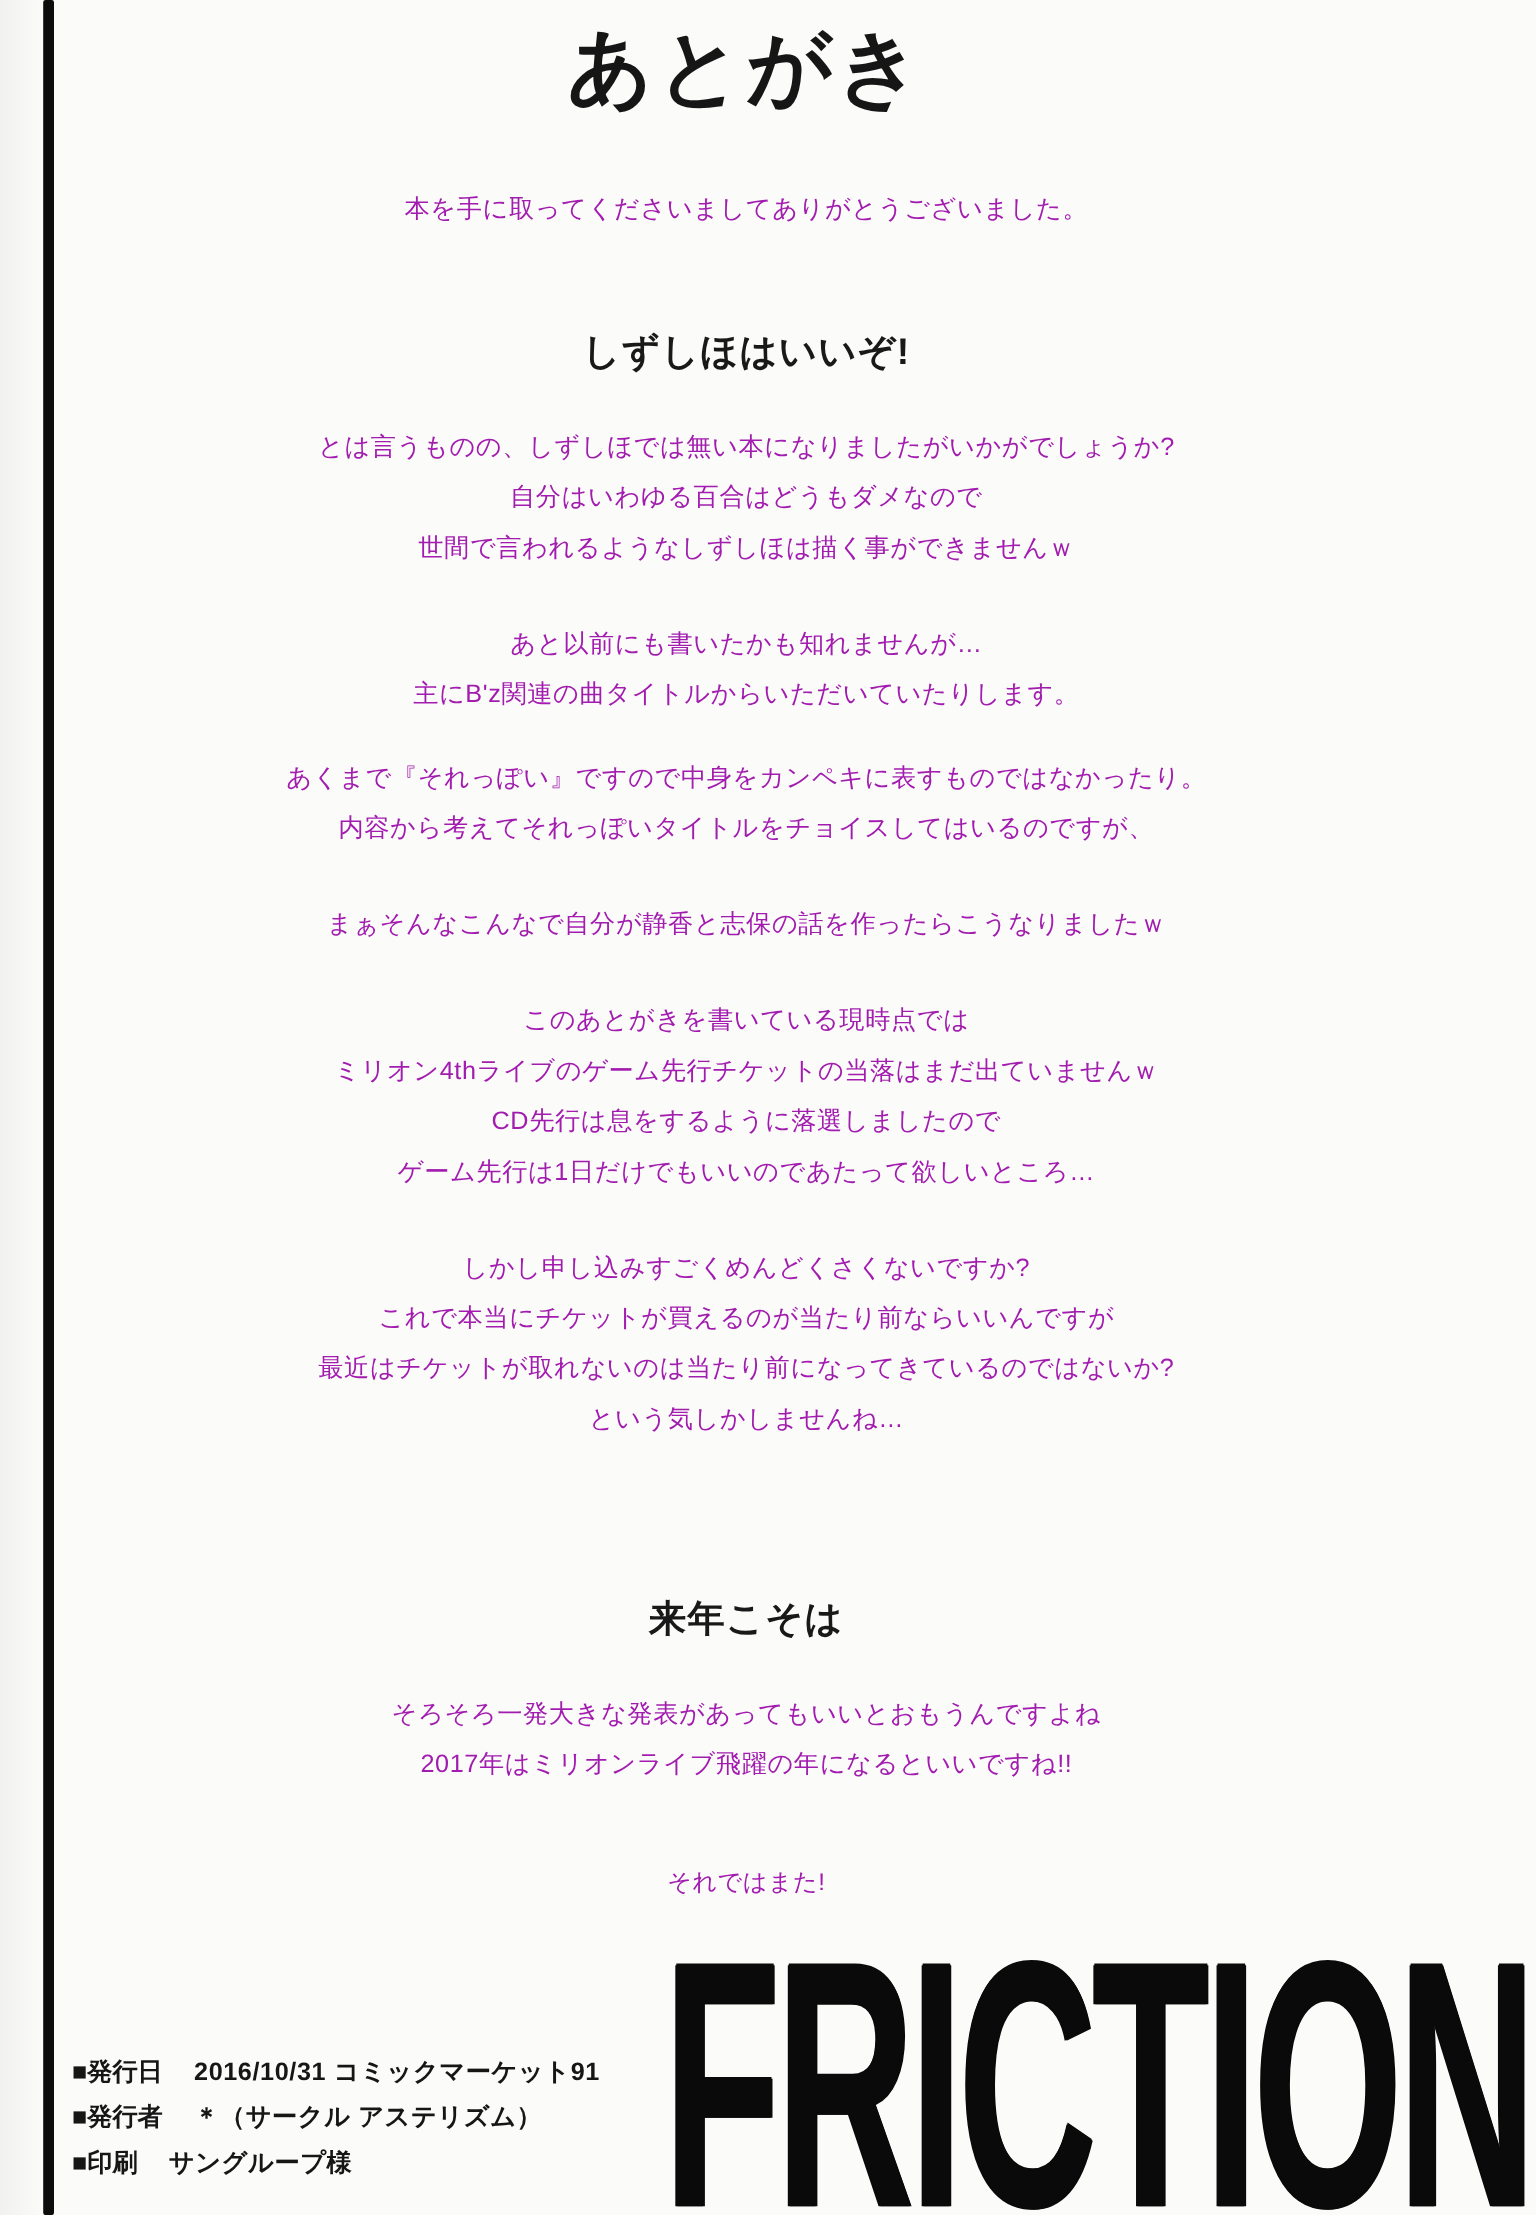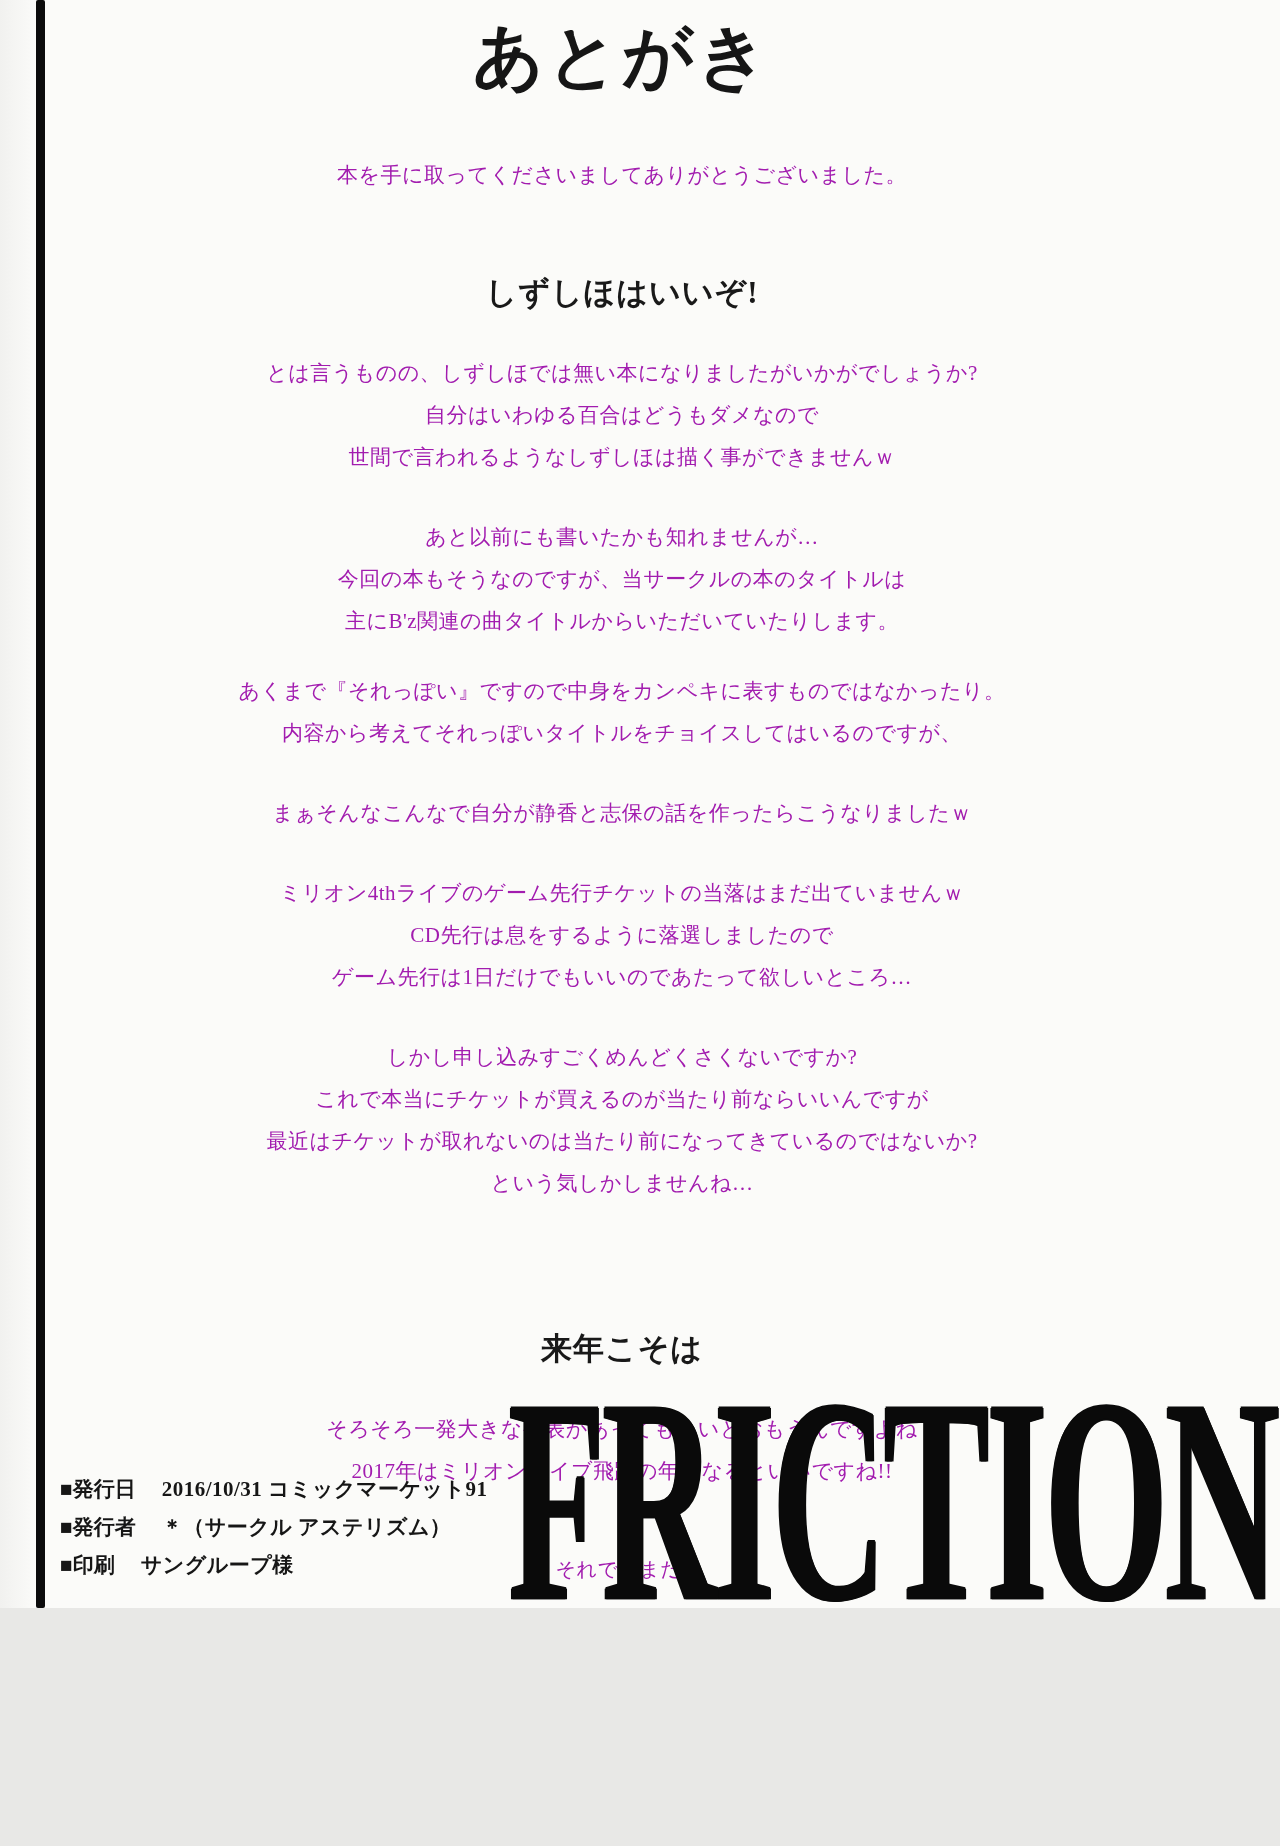--- a/index.html
+++ b/index.html
@@ -1,22 +1,22 @@
 <!DOCTYPE html>
 <html><head>
 <meta charset="utf-8">
 <style>
   html,body { margin:0; padding:0; background:#e8e8e6; }
   .page {
     position:relative;
-    width:1280px; height:1608px;
+    width:1280px; height:1846px;
     margin:0 auto;
     background:#fbfbf9;
     overflow:hidden;
-    font-family:Liberation Serif, serif;
+    font-family:Liberation Sans, sans-serif;
     color:#1c1c1c;
   }
   
   .spine {
     position:absolute; left:36px; top:0;
     width:9px; height:100%;
     background:#0c0c0c;
     border-radius:2px;
   }
   .edge-shadow {
@@ -94,32 +94,32 @@
     <div class="hand intro">本を手に取ってくださいましてありがとうございました。</div>
 
     <div class="section-heading h-1">しずしほはいいぞ!</div>
     <div class="para">
       <div class="hand">とは言うものの、しずしほでは無い本になりましたがいかがでしょうか?</div>
       <div class="hand">自分はいわゆる百合はどうもダメなので</div>
       <div class="hand">世間で言われるようなしずしほは描く事ができませんｗ</div>
     </div>
     <div class="para">
       <div class="hand">あと以前にも書いたかも知れませんが…</div>
-      <div class="hand">今回の本もそうなのですが、当サークルの本のタイトルは</div>
       <div class="hand">主にB'z関連の曲タイトルからいただいていたりします。</div>
     </div>
     <div class="para-tight para">
       <div class="hand">あくまで『それっぽい』ですので中身をカンペキに表すものではなかったり。</div>
       <div class="hand">内容から考えてそれっぽいタイトルをチョイスしてはいるのですが、</div>
     </div>
     <div class="para">
       <div class="hand">まぁそんなこんなで自分が静香と志保の話を作ったらこうなりましたｗ</div>
     </div>
 
     <div class="para">
+      <div class="hand">このあとがきを書いている現時点では</div>
       <div class="hand">ミリオン4thライブのゲーム先行チケットの当落はまだ出ていませんｗ</div>
       <div class="hand">CD先行は息をするように落選しましたので</div>
       <div class="hand">ゲーム先行は1日だけでもいいのであたって欲しいところ…</div>
     </div>
     <div class="para">
       <div class="hand">しかし申し込みすごくめんどくさくないですか?</div>
       <div class="hand">これで本当にチケットが買えるのが当たり前ならいいんですが</div>
       <div class="hand">最近はチケットが取れないのは当たり前になってきているのではないか?</div>
       <div class="hand">という気しかしませんね…</div>
     </div>

